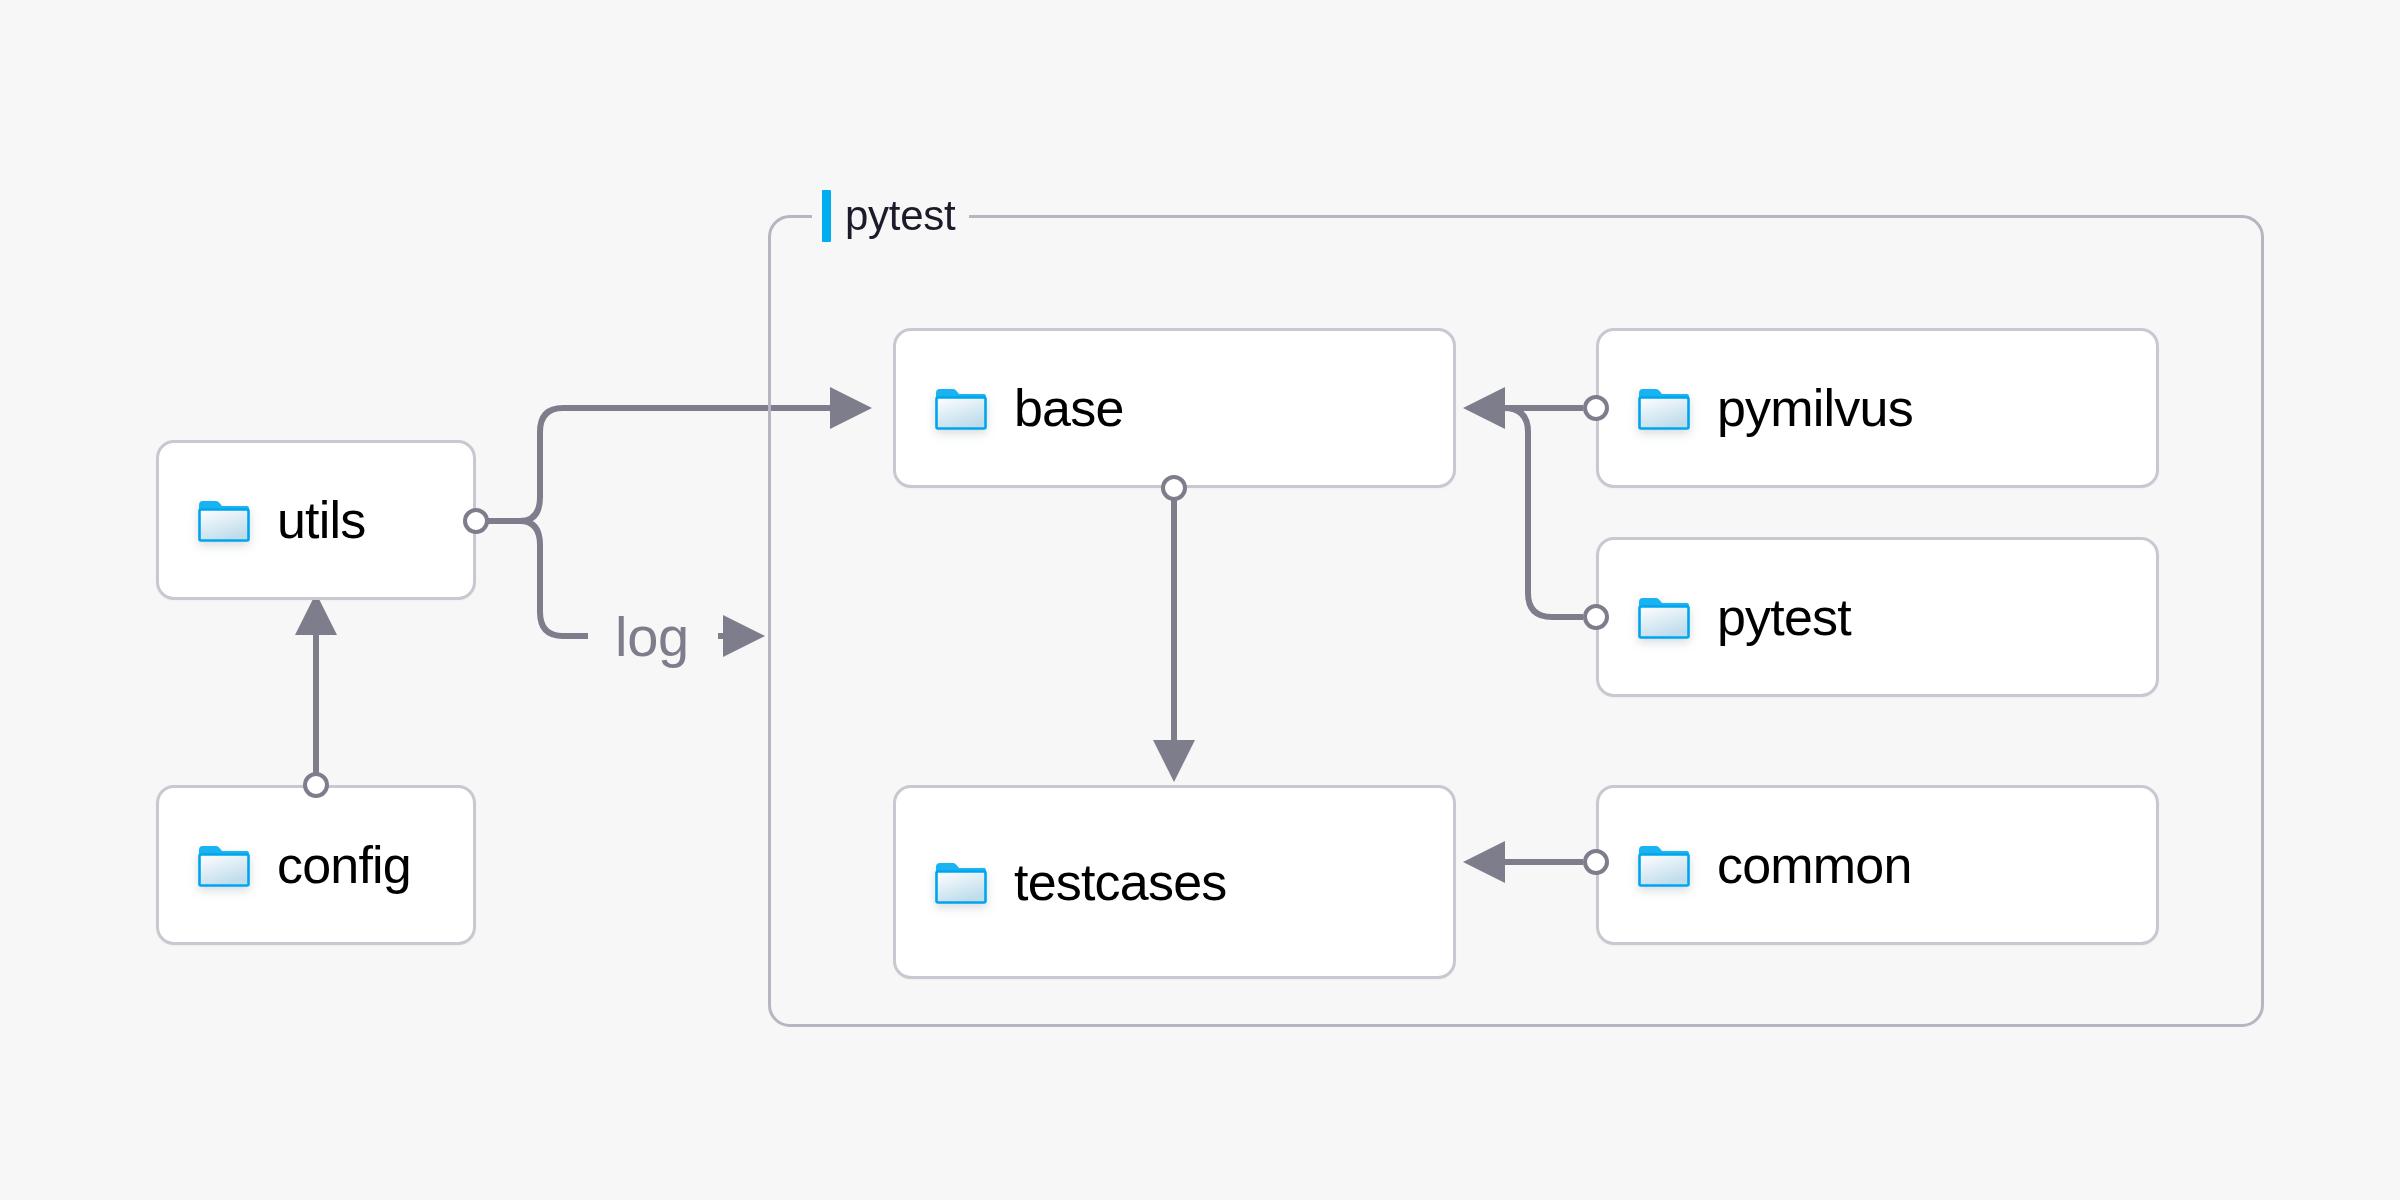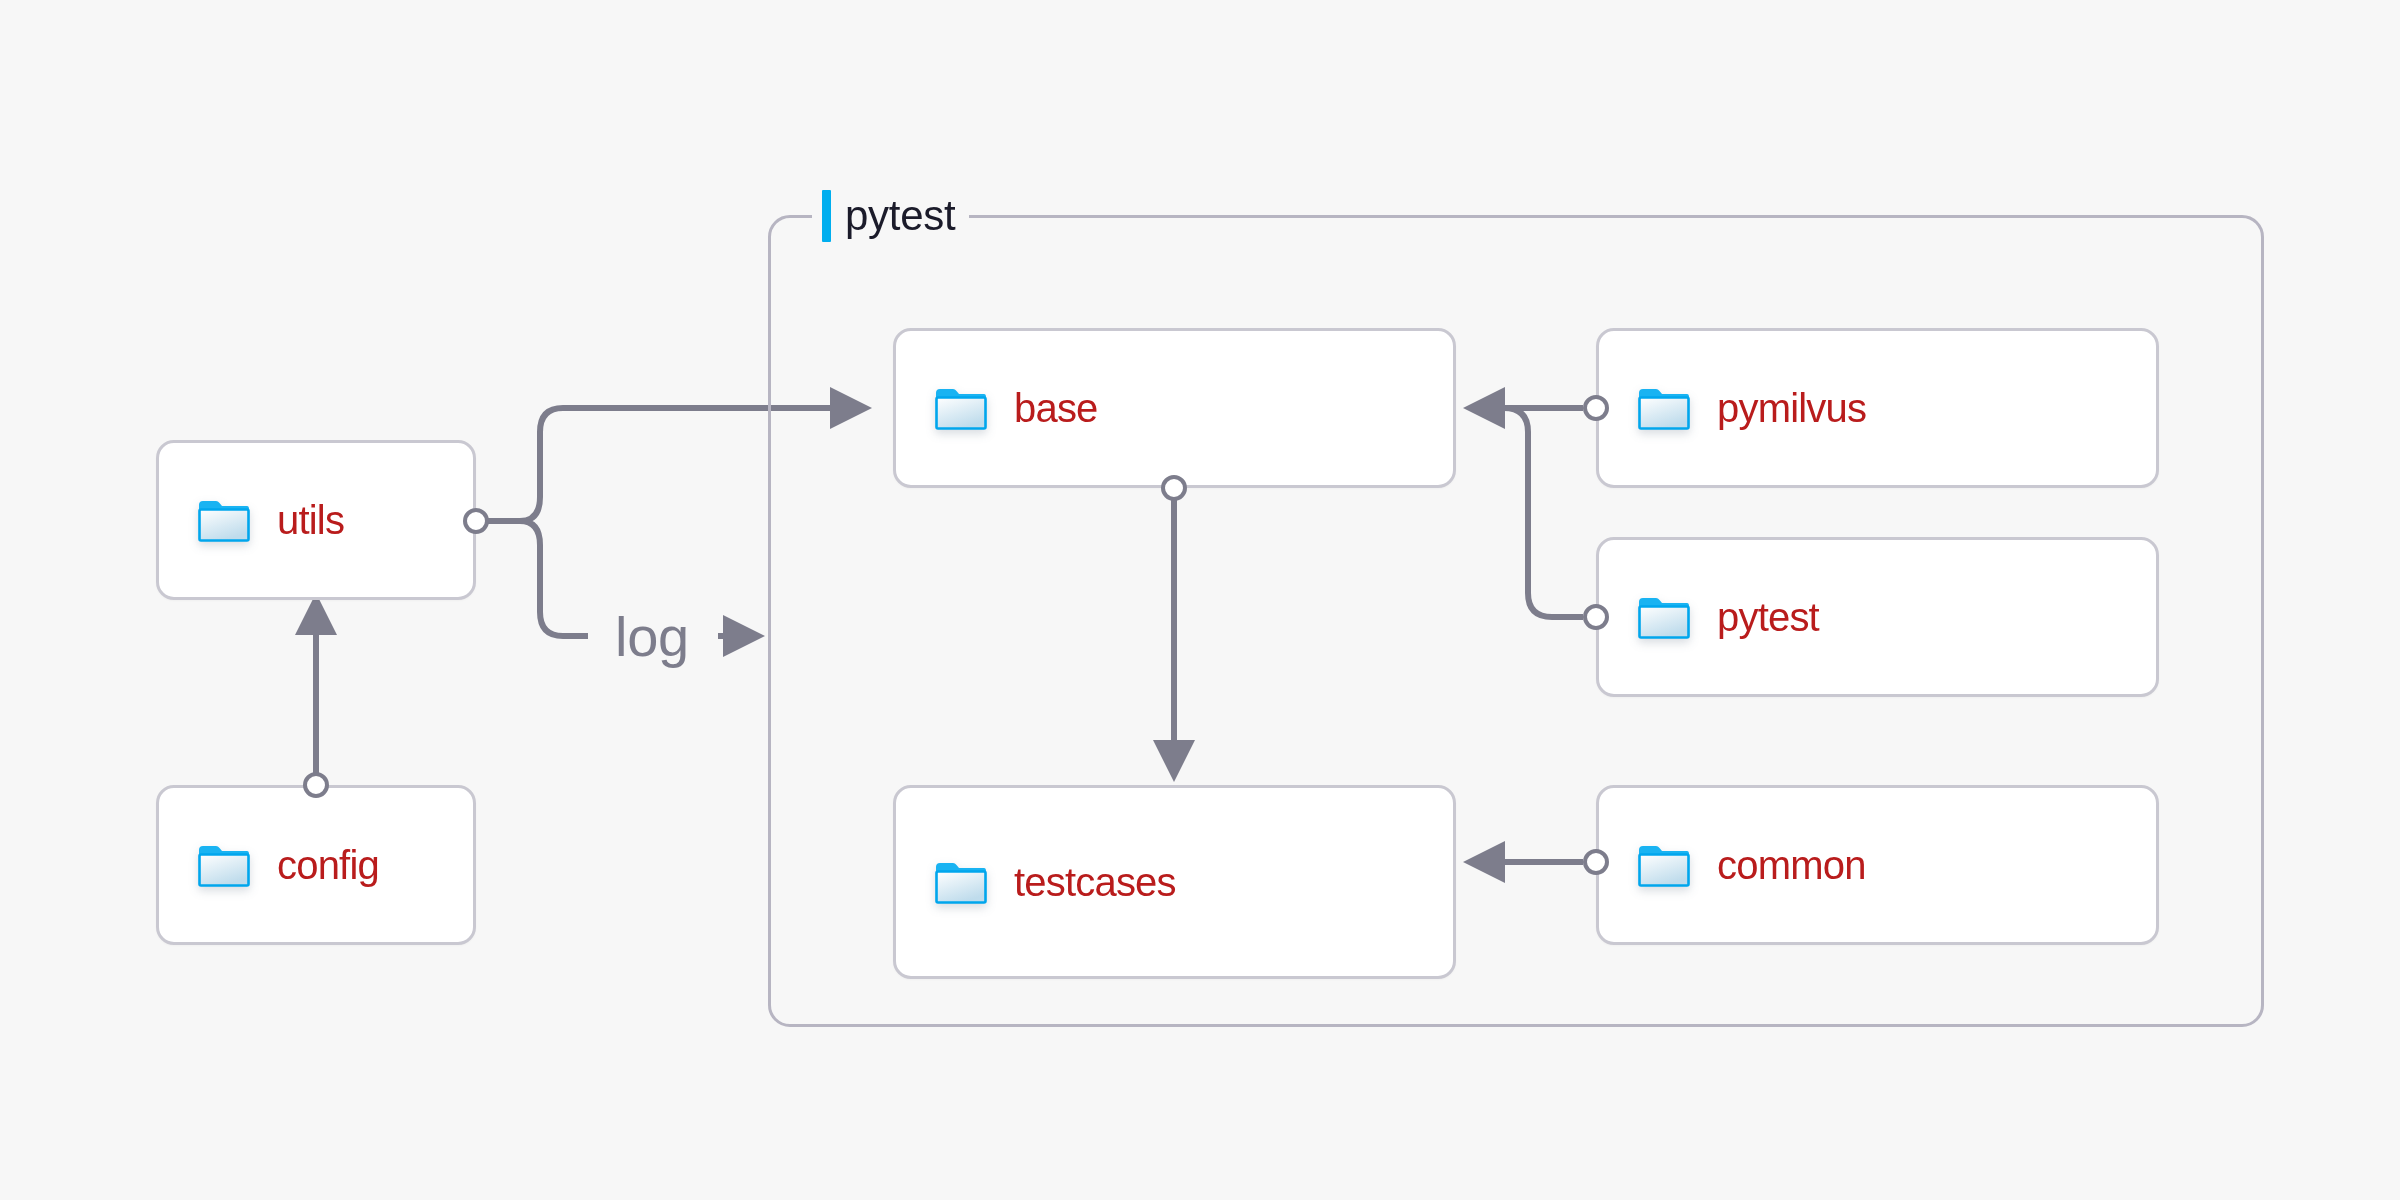--- a/index.html
+++ b/index.html
@@ -65,22 +65,22 @@
     align-items: center;
     box-shadow: 0 1px 2px rgba(20,20,40,0.03);
   }
   .node-inner {
     display: flex;
     align-items: center;
     gap: 26px;
     padding-left: 38px;
   }
   .node-label {
-    font-size: 40px;
-    color: #b91c1c;
+    font-size: 52px;
+    color: #000000;
     letter-spacing: -0.8px;
     white-space: nowrap;
     line-height: 1;
   }
 
   
   .folder-icon {
     width: 54px;
     height: 46px;
     flex: 0 0 auto;

